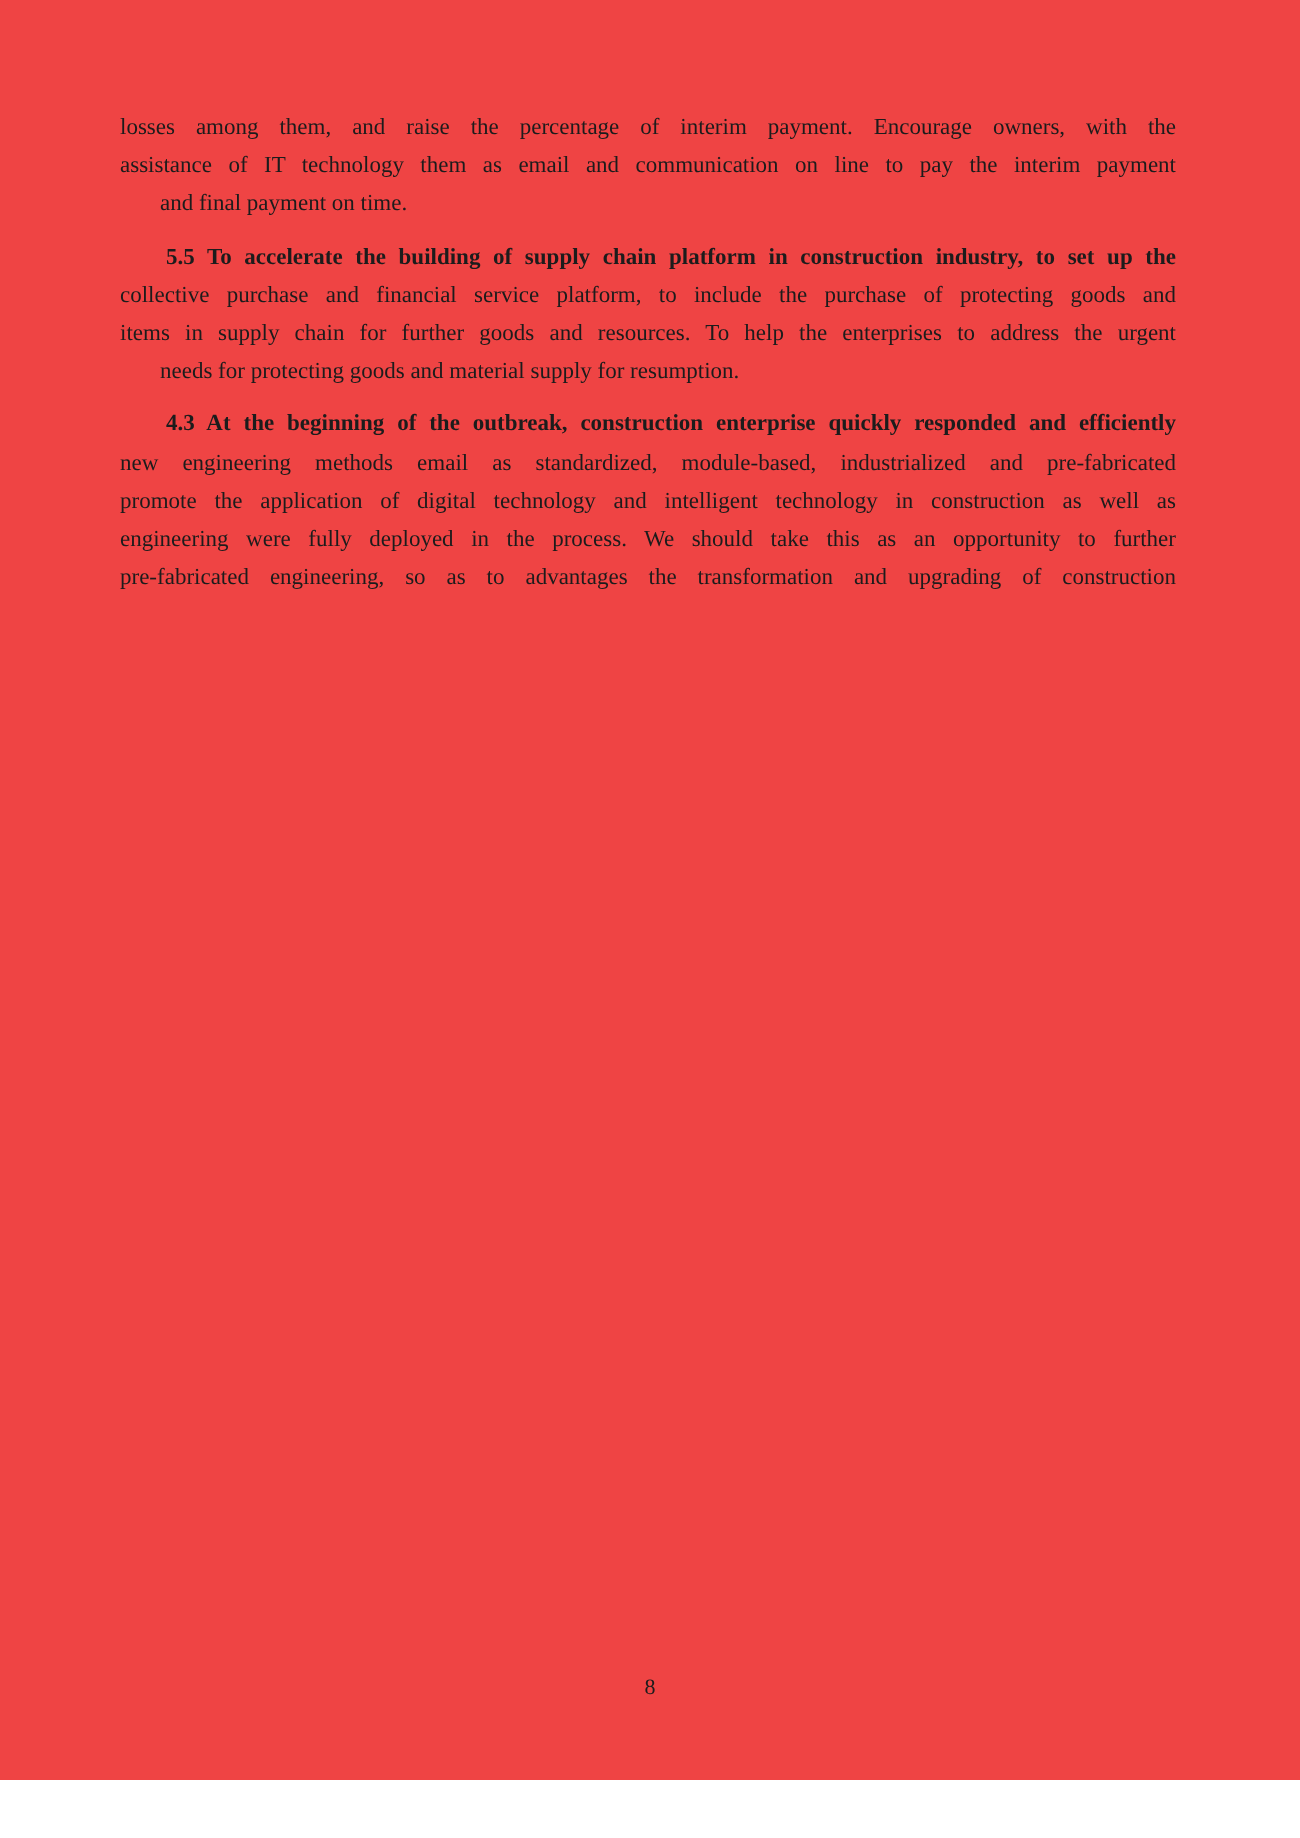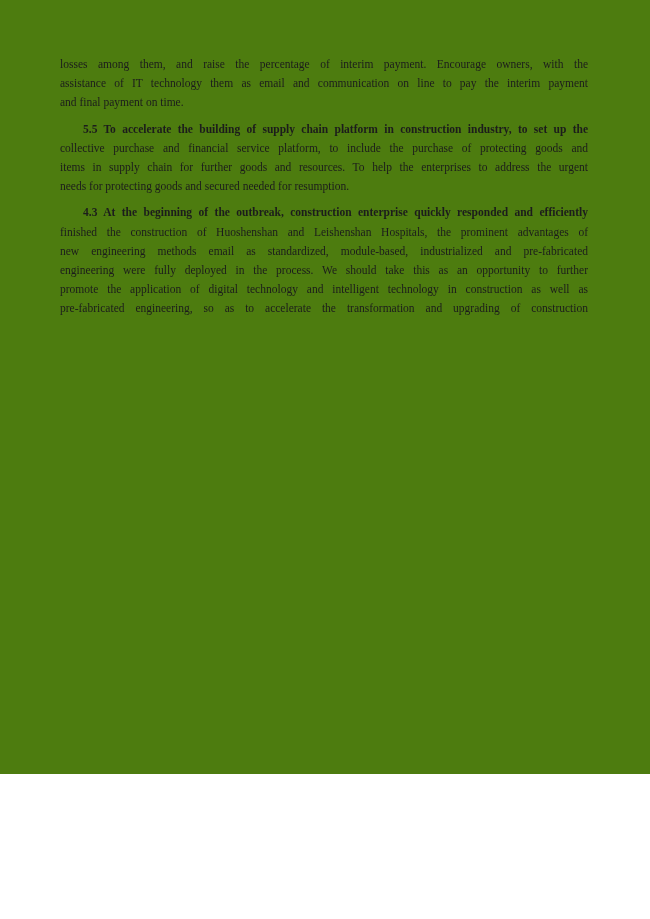--- a/index.html
+++ b/index.html
@@ -3,22 +3,22 @@
 <meta charset="utf-8">
 <style>
   html, body {
     margin: 0;
     padding: 0;
     background: #ffffff;
   }
   .page {
     position: relative;
     width: 650px;
-    height: 774px;
-    background: #4d7c0f;
+    height: 890px;
+    background: #ef4444;
     font-family: "Liberation Serif", "DejaVu Serif", serif;
     color: #1c1c1c;
     overflow: hidden;
   }
   .doc-body {
     position: absolute;
     left: 60px;
     top: 55px;
     width: 528px;
     font-size: 11.5px;
@@ -30,20 +30,21 @@
   .para.indent .line:first-child {
     text-indent: 23px;
     font-weight: bold;
   }
   .line {
     text-align: justify;
     text-align-last: justify;
   }
   .line.last {
     text-align-last: left;
+    margin-left: 20px;
   }
   .footer {
     position: absolute;
     left: 0;
     top: 838px;
     width: 100%;
     text-align: center;
     font-size: 11px;
     color: #1c1c1c;
   }
@@ -55,25 +56,24 @@
   <div class="doc-body">
       <div class="para">
         <div class="line">losses among them, and raise the percentage of interim payment. Encourage owners, with the</div>
         <div class="line">assistance of IT technology them as email and communication on line to pay the interim payment</div>
         <div class="line last">and final payment on time.</div>
       </div>
       <div class="para indent">
         <div class="line">5.5 To accelerate the building of supply chain platform in construction industry, to set up the</div>
         <div class="line">collective purchase and financial service platform, to include the purchase of protecting goods and</div>
         <div class="line">items in supply chain for further goods and resources. To help the enterprises to address the urgent</div>
-        <div class="line last">needs for protecting goods and secured needed for resumption.</div>
+        <div class="line last">needs for protecting goods and material supply for resumption.</div>
       </div>
       <div class="para indent">
         <div class="line">4.3 At the beginning of the outbreak, construction enterprise quickly responded and efficiently</div>
-        <div class="line">finished the construction of Huoshenshan and Leishenshan Hospitals, the prominent advantages of</div>
         <div class="line">new engineering methods email as standardized, module-based, industrialized and pre-fabricated</div>
+        <div class="line">promote the application of digital technology and intelligent technology in construction as well as</div>
         <div class="line">engineering were fully deployed in the process. We should take this as an opportunity to further</div>
-        <div class="line">promote the application of digital technology and intelligent technology in construction as well as</div>
-        <div class="line">pre-fabricated engineering, so as to accelerate the transformation and upgrading of construction</div>
+        <div class="line">pre-fabricated engineering, so as to advantages the transformation and upgrading of construction</div>
       </div>
     </div>
   <div class="footer">8</div>
 </div>
 
 </body></html>

